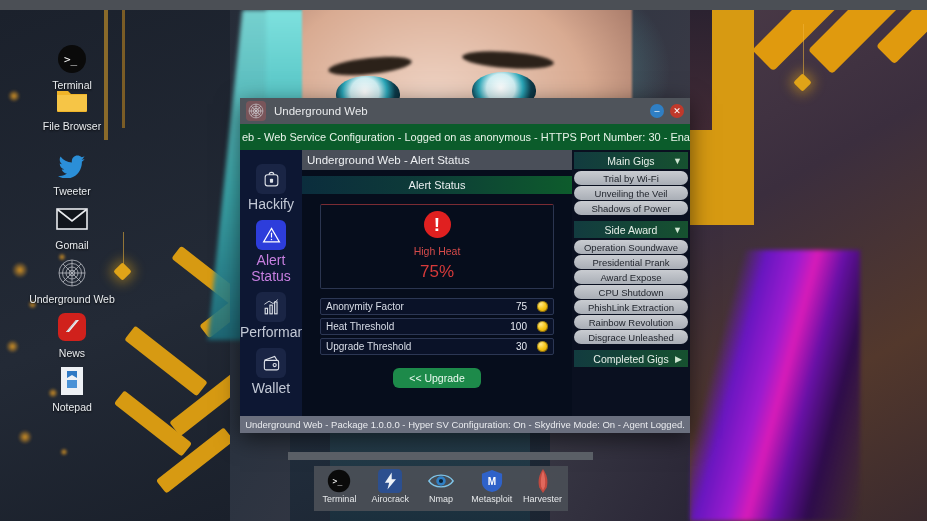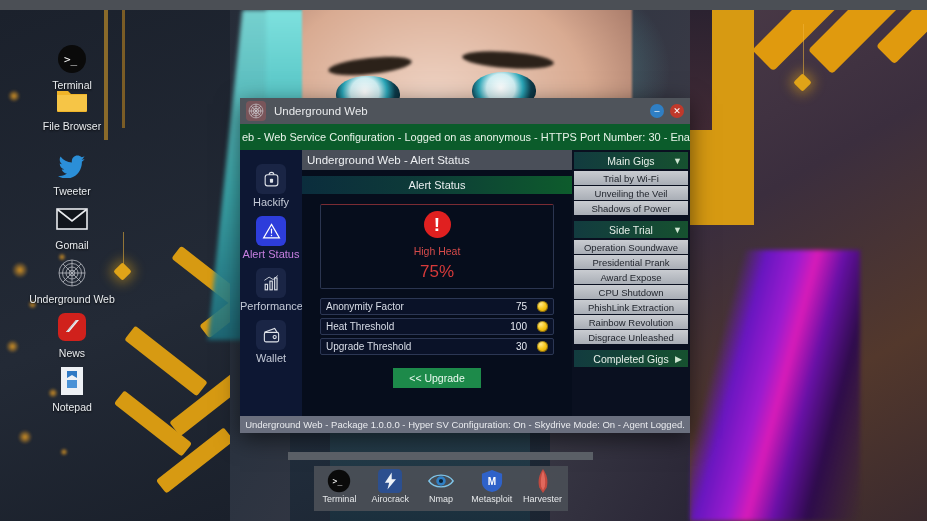--- a/index.html
+++ b/index.html
@@ -149,21 +149,21 @@
   #tabs {
     width: 62px; background: #0d1733; padding-top: 14px;
     display: flex; flex-direction: column; align-items: center; gap: 6px;
   }
   .tab { width: 62px; text-align: center; cursor: pointer; padding-bottom: 2px; }
   .tab-ico {
     width: 30px; height: 30px; margin: 0 auto 2px; border-radius: 6px;
     background: #1a2545; display: flex; align-items: center; justify-content: center;
   }
   .tab.active .tab-ico { background: #2d3ddb; }
-  .tab-lbl { font-size: 11px; color: #c3c9d6; }
+  .tab-lbl { font-size: 14px; color: #c3c9d6; }
   .tab.active .tab-lbl { color: #c77fe0; }
 
   
   #center { flex: 1; background: #060d1c; display: flex; flex-direction: column; }
   #panel-head {
     height: 20px; background: #4a4f59; color: #eef0f3;
     font-size: 11.5px; display: flex; align-items: center; padding-left: 5px;
   }
   #section-head {
     height: 18px; margin-top: 6px;
@@ -196,39 +196,39 @@
   .stat-name { flex: 1; }
   .stat-val { margin-right: 10px; color: #e6eaf2; }
   .coin {
     width: 11px; height: 11px; border-radius: 50%;
     background: radial-gradient(circle at 35% 30%, #ffe98a 0%, #f5c518 45%, #c79100 100%);
     box-shadow: 0 0 0 1px rgba(0,0,0,.35) inset;
   }
   #upgrade-wrap { display: flex; justify-content: center; margin-top: 13px; }
   #upgrade {
     background: #1d8a4a; color: #eafaf0; font-size: 10.5px;
-    border: none; border-radius: 0; padding: 4px 16px; cursor: pointer;
+    border: none; border-radius: 6px; padding: 4px 16px; cursor: pointer;
   }
 
   
   #gigs { width: 118px; background: #0a1020; padding: 2px 2px 0 2px; }
   .gig-head {
     height: 17px; margin-bottom: 2px;
     background: linear-gradient(90deg, #123b3f 0%, #16512f 100%);
     color: #e6efe8; font-size: 10.5px;
     display: flex; align-items: center; justify-content: center;
     position: relative; cursor: pointer;
   }
   .gig-head .caret { position: absolute; right: 6px; font-size: 9px; color: #cfe6d2; }
   .gig-item {
     height: 14px; margin-bottom: 1px;
     background: linear-gradient(180deg, #c9ccd1 0%, #a9aeb6 100%);
     color: #22262e; font-size: 9.5px;
     display: flex; align-items: center; justify-content: center;
-    border-radius: 0; cursor: pointer;
+    border-radius: 7px; cursor: pointer;
   }
   .gig-gap { height: 5px; }
 
   #statusbar {
     height: 17px; background: #6a6f7e; color: #e9ebef;
     font-size: 9.5px; display: flex; align-items: center; justify-content: center;
   }
 </style>
 </head>
 <body>
@@ -469,21 +469,21 @@
         <span>Main Gigs</span>
         <span class="caret">▼</span>
       </div>
       <div class="gig-item">Trial by Wi-Fi</div>
       <div class="gig-item">Unveiling the Veil</div>
       <div class="gig-item">Shadows of Power</div>
 
       <div class="gig-gap"></div>
 
       <div class="gig-head">
-        <span>Side Trial</span>
+        <span>Side Award</span>
         <span class="caret">▼</span>
       </div>
       <div class="gig-item">Operation Soundwave</div>
       <div class="gig-item">Presidential Prank</div>
       <div class="gig-item">Award Expose</div>
       <div class="gig-item">CPU Shutdown</div>
       <div class="gig-item">PhishLink Extraction</div>
       <div class="gig-item">Rainbow Revolution</div>
       <div class="gig-item">Disgrace Unleashed</div>
 

